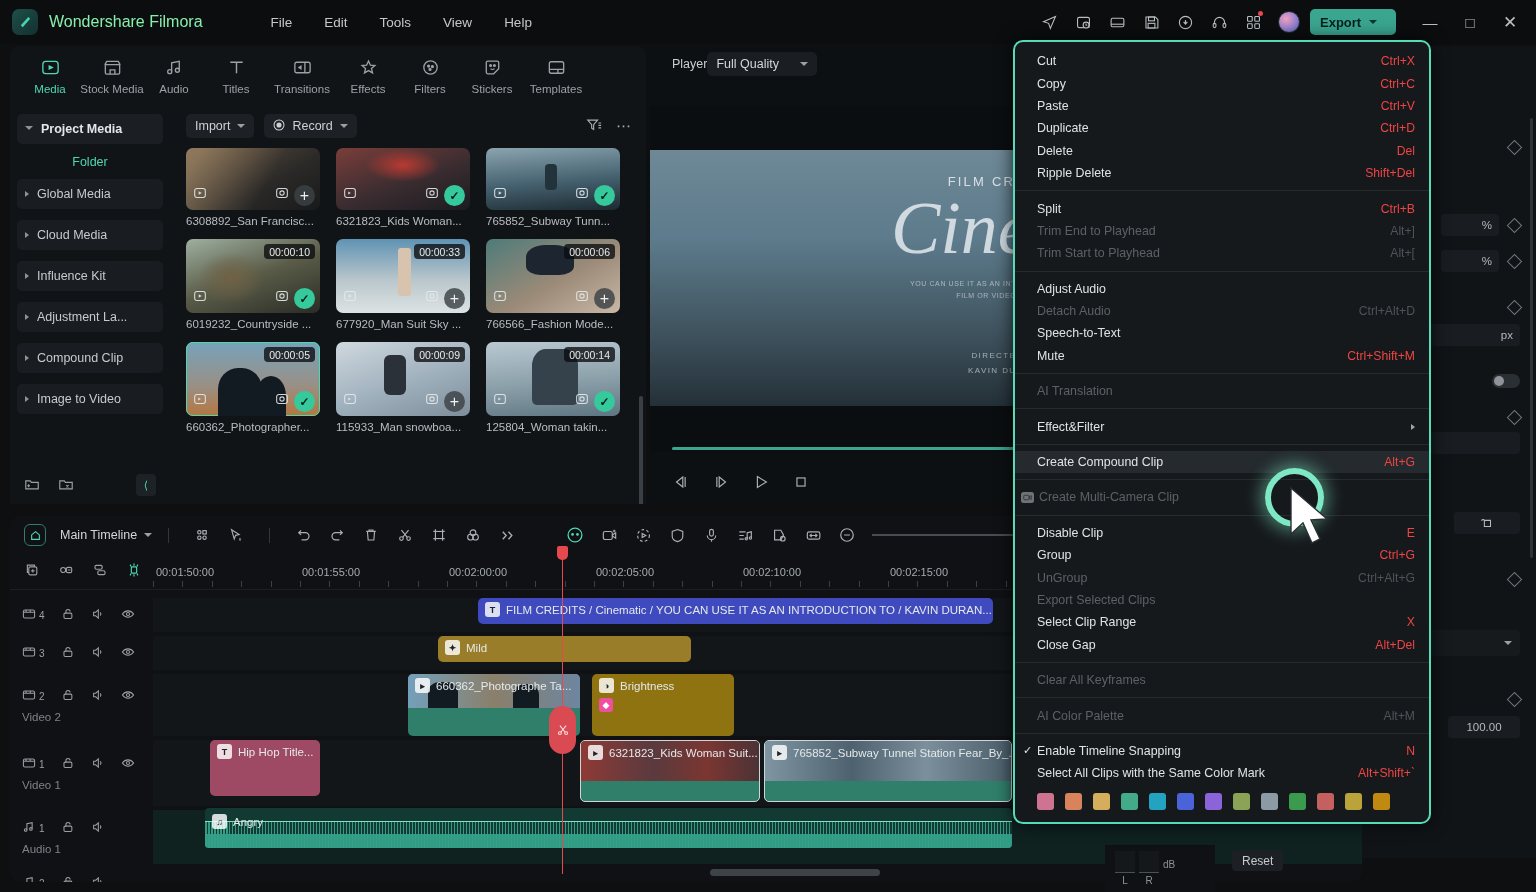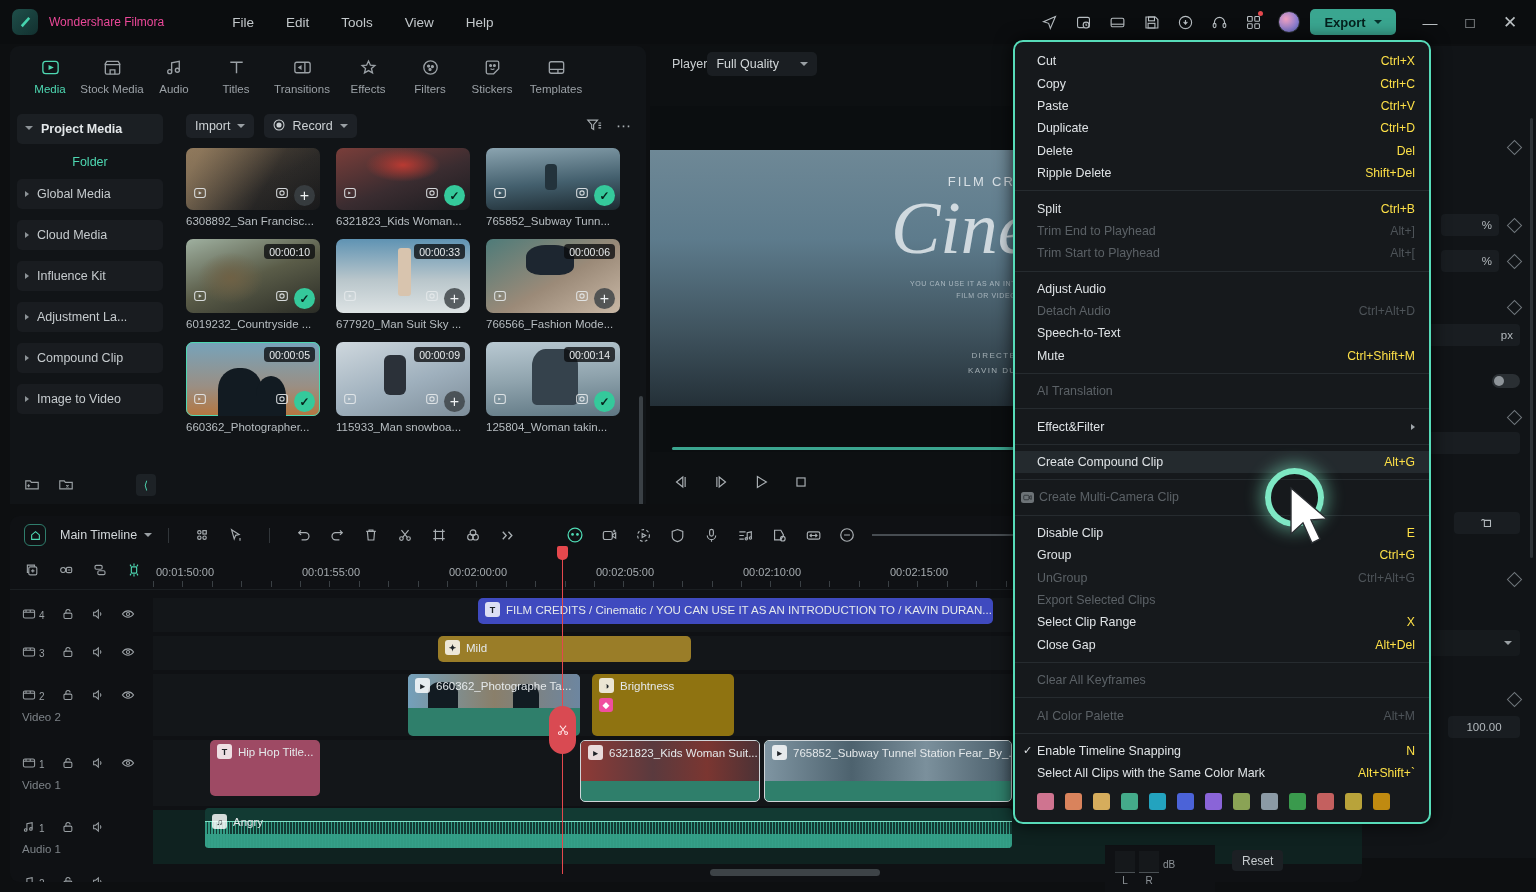--- a/index.html
+++ b/index.html
@@ -16,34 +16,34 @@
   .titlebar {
     position:absolute; left:0; top:0; width:1536px; height:44px;
     background:#0b0d0f; display:flex; align-items:center;
   }
   .logo {
     width:26px;height:26px;margin-left:12px;border-radius:7px;
     background:linear-gradient(140deg,#1f4f4a,#12302f);
     display:flex;align-items:center;justify-content:center;
   }
   .logo svg{display:block}
-  .app-title { margin-left:11px; font-size:12px; color:#ec4899; }
+  .app-title { margin-left:11px; font-size:16px; color:#86efac; }
   .menu { display:flex; margin-left:52px; gap:0px; }
   .menu div { padding:4px 16px; font-size:13.5px; color:#c3c8cb; cursor:default; }
   .tb-right { margin-left:auto; display:flex; align-items:center; gap:0px; padding-right:6px;}
   .tb-ic { width:34px;height:34px;display:flex;align-items:center;justify-content:center; position:relative;}
   .tb-ic svg{display:block}
   .badge-dot{position:absolute;top:6px;right:7px;width:5px;height:5px;border-radius:50%;background:#e5484d;}
   .avatar{width:22px;height:22px;border-radius:50%;
     background:radial-gradient(circle at 35% 35%,#f0a0c0,#8e7fd0 60%,#4d5fa8);
     border:1.5px solid #2a2e31; margin:0 8px;}
   .export-btn{
     height:26px; min-width:86px; border-radius:5px;
     background:#3aa690; color:#04201c; font-size:13px; font-weight:bold;
-    display:flex;align-items:center;justify-content:center;gap:8px; padding:0 10px;
+    display:flex;align-items:center;gap:8px; padding:0 10px;
     margin-left:2px; margin-right:14px; cursor:pointer;
   }
   .win-btn{width:40px;height:30px;display:flex;align-items:center;justify-content:center;color:#b9bec1;font-size:15px;}
 
   
   .tabstrip{
     position:absolute; left:10px; top:46px; width:636px; height:60px;
     background:#111417; border-radius:9px 9px 0 0;
     display:flex; align-items:center; padding-left:10px; gap:2px;
   }
@@ -168,21 +168,21 @@
   .resetbtn{position:absolute;left:1232px;top:850px;height:21px;padding:0 10px;border-radius:4px;background:#1c2024;font-size:12px;color:#c6cbce;display:flex;align-items:center}
 
   
   .ctx{
     position:absolute;left:1013px;top:40px;width:418px;height:784px;
     background:#16191c; border:2px solid #57dcb9; border-radius:10px;
     box-shadow:0 0 18px rgba(0,0,0,.75); z-index:60; overflow:hidden;
     padding:8px 0;
   }
   .mi{height:22.4px;display:flex;align-items:center;padding:0 14px 0 22px;font-size:12.4px;color:#dfe3e6;cursor:default;position:relative}
-  .mi .k{margin-left:auto;color:#fde047;font-size:12.2px}
+  .mi .k{margin-left:auto;color:#ef4444;font-size:12.2px}
   .mi.dis{color:#5b6166}
   .mi.dis .k{color:#4d5358}
   .mi.hl{background:#242a2e}
   .mi .arrow{margin-left:auto;width:0;height:0;border-left:4.5px solid #a0a6aa;border-top:3.5px solid transparent;border-bottom:3.5px solid transparent}
   .mi .check{position:absolute;left:8px;color:#dfe3e6;font-size:11px}
   .mi .mcicon{width:13px;height:11px;border-radius:2.5px;background:#6d7377;margin-left:-16px;margin-right:5px;display:flex;align-items:center;justify-content:center}
   .msep{height:1px;background:#262b2f;margin:6px 0 6px 0}
   .swatches{display:flex;gap:11px;padding:8px 0 2px 22px}
   .sw{width:17px;height:17px;border-radius:3px}
   .cursor-ring{position:absolute;left:1265px;top:468px;width:59px;height:59px;border-radius:50%;

